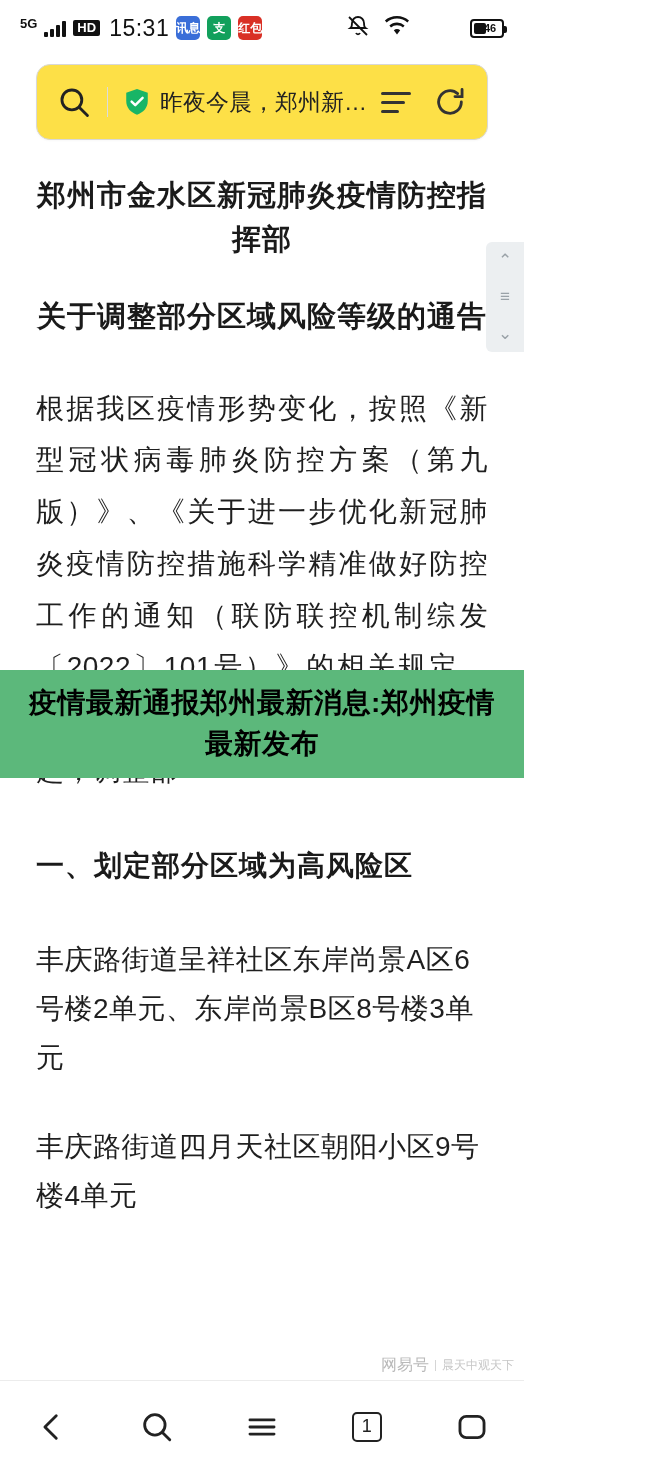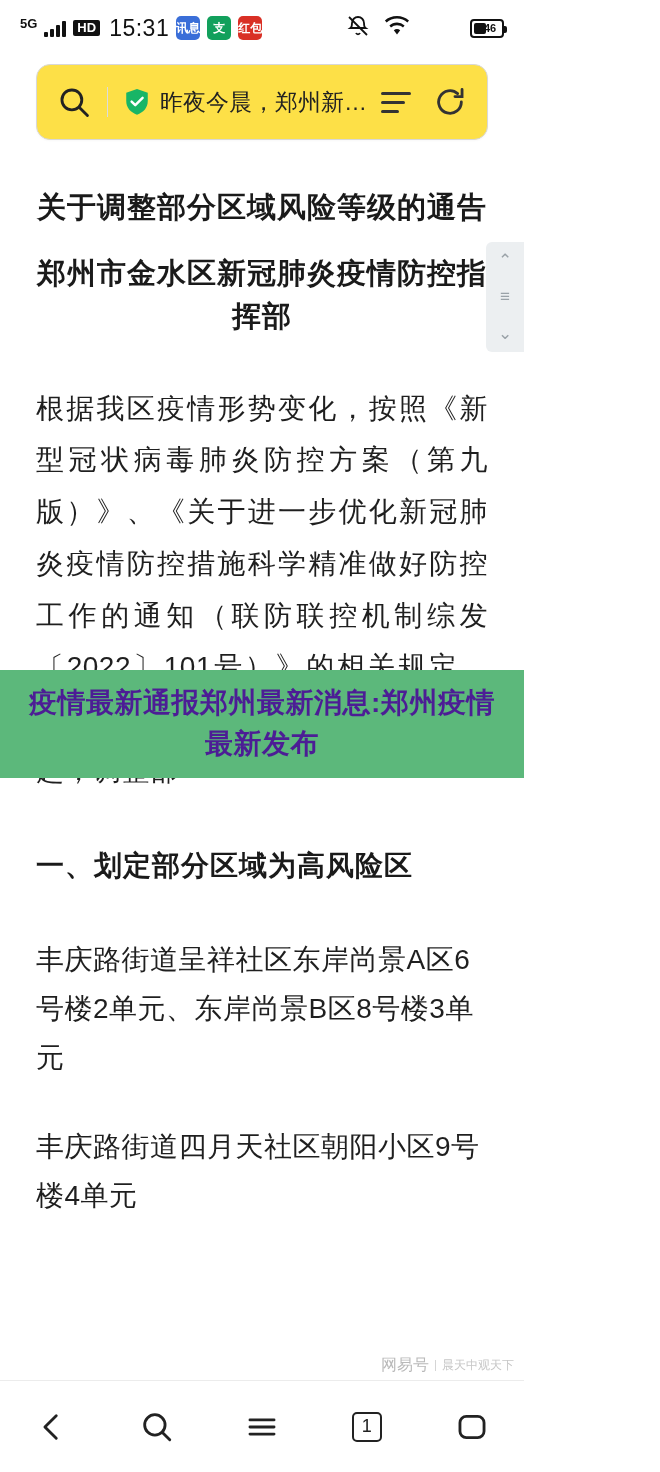--- a/index.html
+++ b/index.html
@@ -136,21 +136,21 @@
     left: 0; right: 0;
     top: 518px;
     height: 108px;
     background: #5cb87b;
     display: flex;
     align-items: center;
     justify-content: center;
     padding: 0 26px;
   }
   .banner-text {
-    color: #4c1d95; font-size: 28px; font-weight: bold; text-align: center;
+    color: #000000; font-size: 28px; font-weight: bold; text-align: center;
     line-height: 1.45; letter-spacing: .5px;
   }
 
   
   .scrollpill {
     position: absolute;
     right: 0; top: 90px;
     width: 38px; height: 110px;
     background: #eceff1;
     border-radius: 6px 0 0 6px;
@@ -256,22 +256,22 @@
       <span class="refresh-ic">
         <svg viewBox="0 0 24 24" fill="none" stroke="#333" stroke-width="2" stroke-linecap="round">
           <path d="M20 12a8 8 0 1 1-2.6-5.9"></path>
           <path d="M20.5 3.2 V8.2 H15.5"></path>
         </svg>
       </span>
     </div>
   </div>
 
   <div class="content">
+    <div class="doc-title t1">郑州市金水区新冠肺炎疫情防控指挥部</div>
     <div class="doc-title t2">关于调整部分区域风险等级的通告</div>
-    <div class="doc-title t1">郑州市金水区新冠肺炎疫情防控指挥部</div>
 
     <div class="para">根据我区疫情形势变化，按照《新型冠状病毒肺炎防控方案（第九版）》、《关于进一步优化新冠肺炎疫情防控措施科学精准做好防控工作的通知（联防联控机制综发〔2022〕101号）》的相关规定，经综合研判，决定自通告发布之日起，调整部</div>
 
     <div class="section-h gap-lg">一、划定部分区域为高风险区</div>
 
     <div class="body-line gap-lg">丰庆路街道呈祥社区东岸尚景A区6号楼2单元、东岸尚景B区8号楼3单元</div>
     <div class="body-line gap-md">丰庆路街道四月天社区朝阳小区9号楼4单元</div>
 
     <div class="banner">
       <div class="banner-text">疫情最新通报郑州最新消息:郑州疫情最新发布</div>

